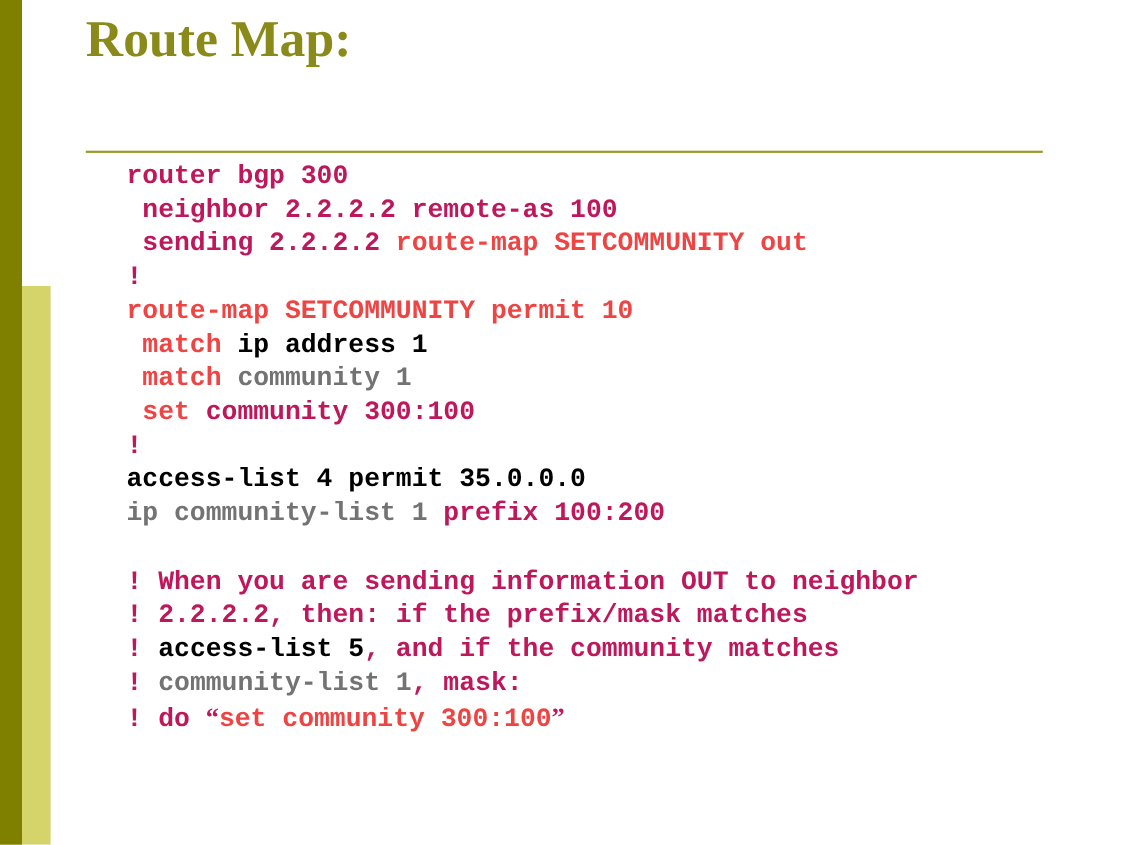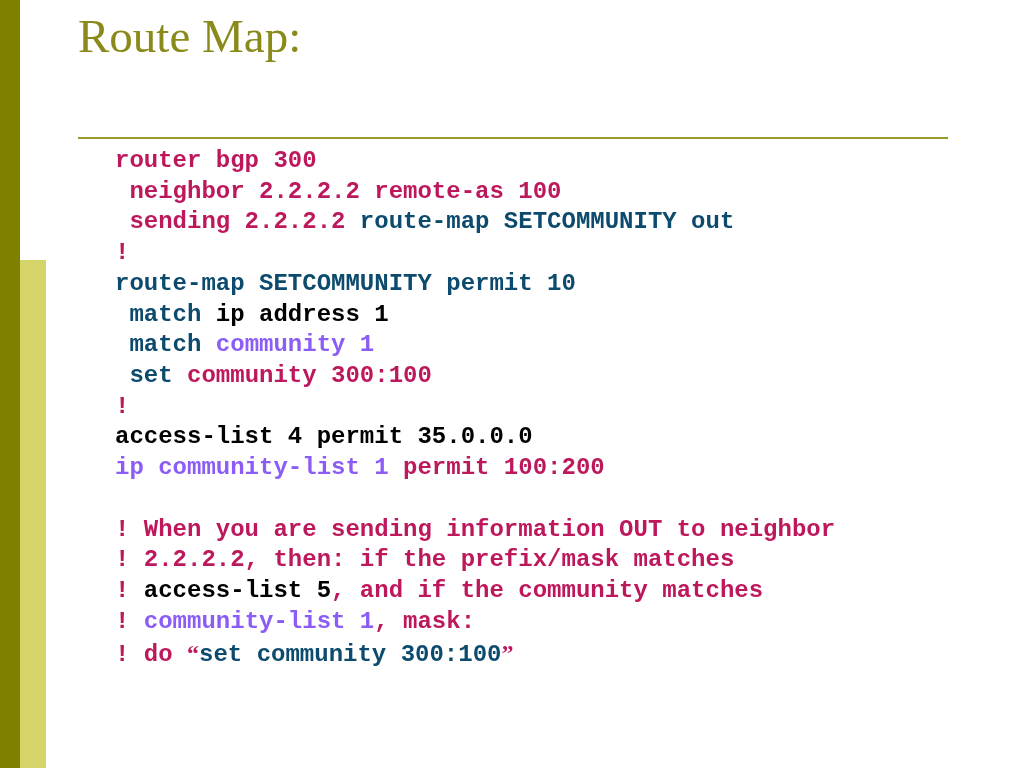--- a/index.html
+++ b/index.html
@@ -25,21 +25,21 @@
     width: 46px;
     height: 508px;
     background: #d4d46a;
   }
   .title-block {
     position: absolute;
     left: 78px;
     top: 8px;
     font-family: Garamond, Georgia, serif;
     font-size: 47px;
-    font-weight: 400;
+    font-weight: 700;
     color: #8a8a1a;
     line-height: 1.22;
   }
   .hr-line {
     position: absolute;
     left: 78px;
     top: 137px;
     width: 870px;
     height: 0;
     border-top: 2px solid #9a9a2a;
@@ -48,23 +48,23 @@
     position: absolute;
     left: 115px;
     top: 146px;
     font-family: "Courier New", Courier, monospace;
     font-size: 24px;
     font-weight: bold;
     line-height: 1.28;
     color: #000;
     white-space: pre;
   }
-  .red   { color: #0c4a6e; }
+  .red   { color: #ef4444; }
   .blue  { color: #000000; }
-  .green { color: #8b5cf6; }
+  .green { color: #737373; }
   .black { color: #be185d; }
   .quote { font-family: Georgia, serif; }
 </style>
 </head>
 <body>
 
 <div class="sidebar-light"></div>
 <div class="sidebar-dark"></div>
 
 <div class="title-block">
@@ -76,19 +76,19 @@
 <div class="code-block"><span class="black">router bgp 300</span>
 <span class="black"> neighbor 2.2.2.2 remote-as 100</span>
 <span class="black"> sending 2.2.2.2 </span><span class="red">route-map SETCOMMUNITY out</span>
 <span class="black">!</span>
 <span class="red">route-map SETCOMMUNITY permit 10</span>
 <span class="red"> match </span><span class="blue">ip address 1</span>
 <span class="red"> match </span><span class="green">community 1</span>
 <span class="red"> set </span><span class="black">community 300:100</span>
 <span class="black">!</span>
 <span class="blue">access-list 4 permit 35.0.0.0</span>
-<span class="green">ip community-list 1 </span><span class="black">permit 100:200</span>
+<span class="green">ip community-list 1 </span><span class="black">prefix 100:200</span>
 
 <span class="black">! When you are sending information OUT to neighbor</span>
 <span class="black">! 2.2.2.2, then: if the prefix/mask matches</span>
 <span class="black">! </span><span class="blue">access-list 5</span><span class="black">, and if the community matches</span>
 <span class="black">! </span><span class="green">community-list 1</span><span class="black">, mask:</span>
 <span class="black">! do </span><span class="quote black">“</span><span class="red">set community 300:100</span><span class="quote black">”</span></div>
 
 </body></html>

